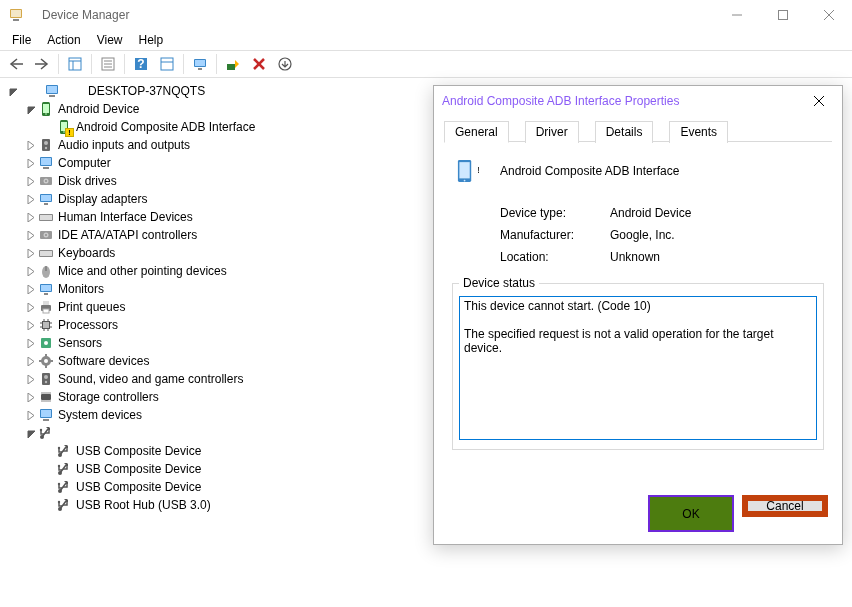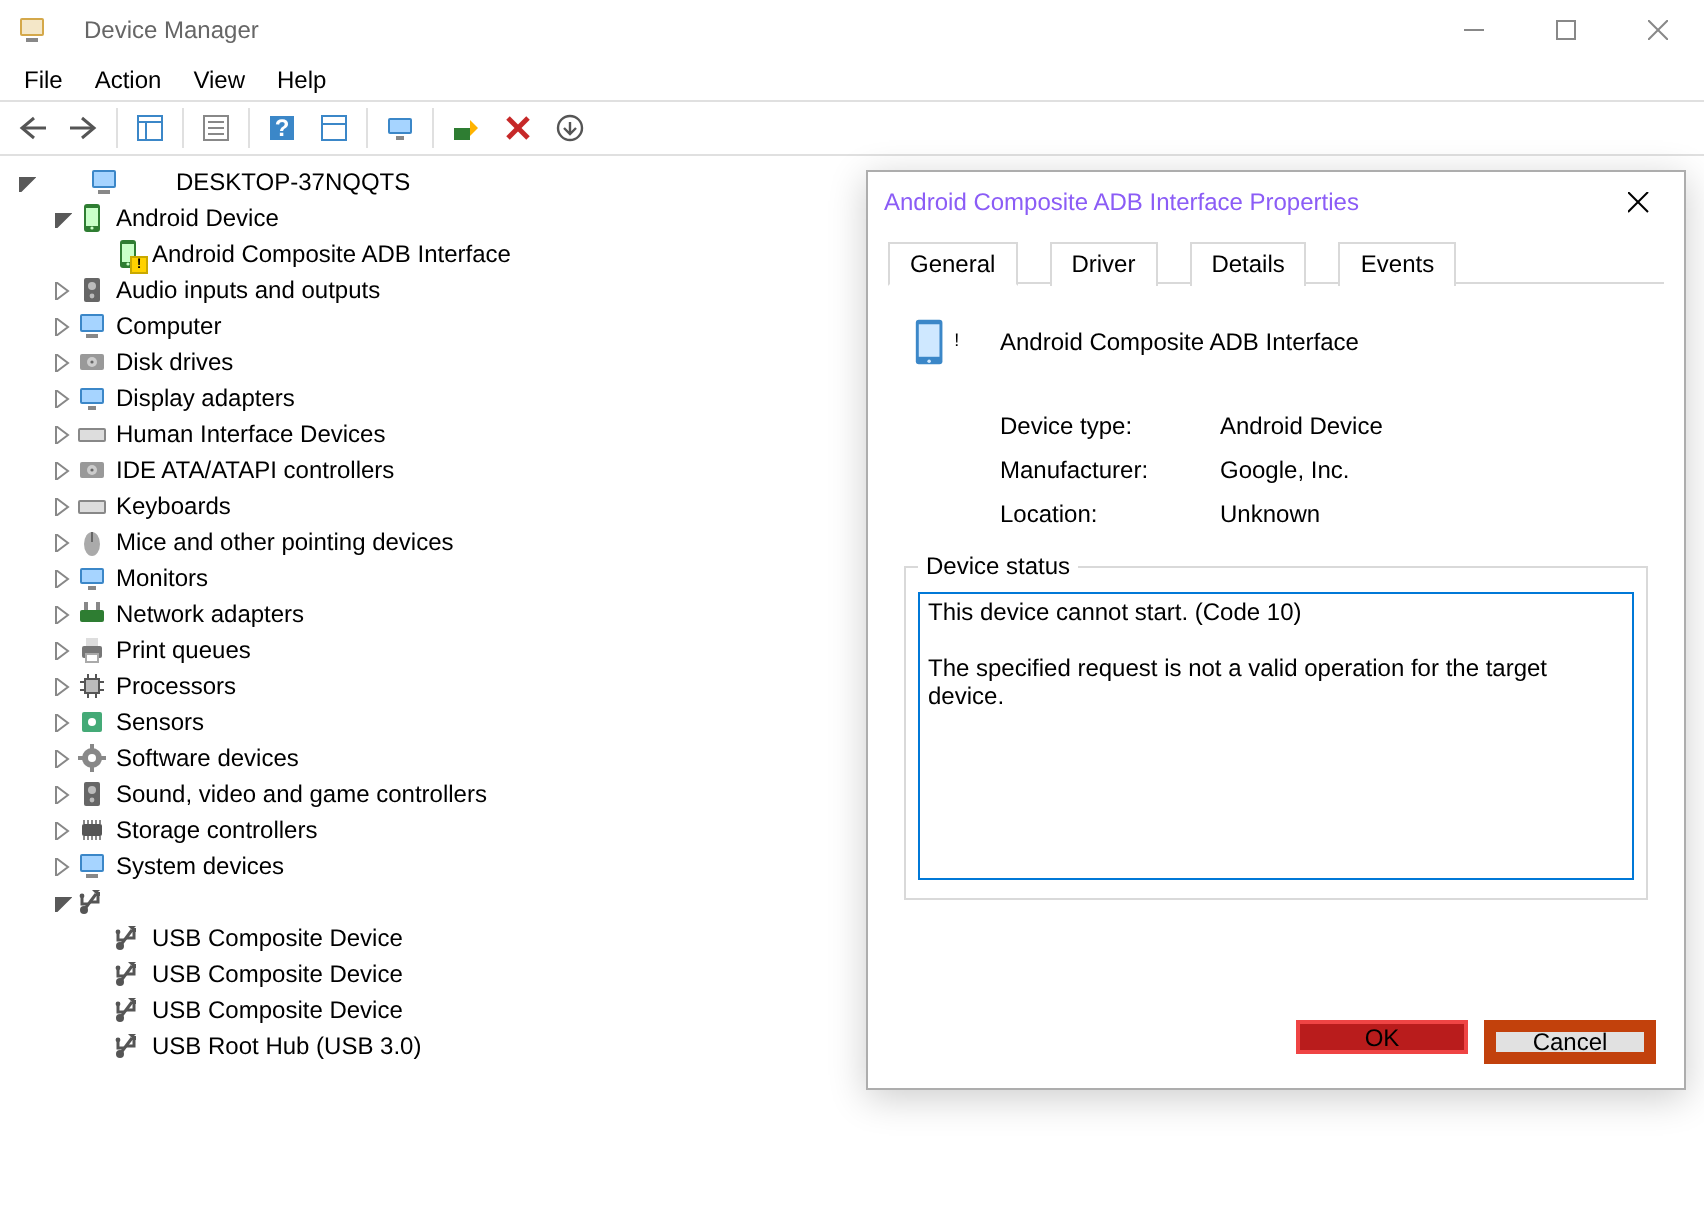--- a/index.html
+++ b/index.html
@@ -46,21 +46,21 @@
 .dialog .info-row { display: flex; margin-bottom: 8px; padding-left: 48px; }
 .dialog .info-row .lbl { width: 110px; }
 .dialog fieldset { border: 1px solid #d9d9d9; margin-top: 12px; padding: 6px; }
 .dialog fieldset legend { padding: 0 4px; }
 .dialog .status-box { border: 1px solid #0078d7; width: 100%; height: 144px; padding: 2px 4px; background: #fff; resize: none; font-family: inherit; font-size: 12px; overflow-y: scroll; }
 .dialog .status-box::-webkit-scrollbar { width: 16px; }
 .dialog .status-box::-webkit-scrollbar-thumb { background: #cdcdcd; }
 .dialog .status-box::-webkit-scrollbar-track { background: #f0f0f0; }
 .dialog .btns { position: absolute; bottom: 12px; right: 14px; display: flex; gap: 8px; }
 .dialog .btn { width: 86px; height: 22px; border: 6px solid #c2410c; background: #e1e1e1; display: flex; align-items: center; justify-content: center; }
-.dialog .btn.primary { border: 2px solid #ef4444; background: #b91c1c; height: 17px; }
+.dialog .btn.primary { border: 2px solid #6d28d9; background: #4d7c0f; height: 37px; }
 </style>
 </head>
 <body>
 
 <svg width="0" height="0" style="position:absolute">
 <defs>
 <g id="arrow-collapsed">
         <path d="M1 0 L7 4.5 L1 9 Z" fill="none" stroke="#888" stroke-width="1"></path>
       </g>
 <g id="arrow-expanded">
@@ -424,33 +424,20 @@
         <svg>
           <use href="#arrow-collapsed"></use>
         </svg>
       </span>
       <span class="dev-icon">
         <svg width="16" height="16">
           <use href="#monitor-icon"></use>
         </svg>
       </span>
       <span>Monitors</span>
-    </div>
-  <div class="row indent1">
-      <span class="arrow">
-        <svg>
-          <use href="#arrow-collapsed"></use>
-        </svg>
-      </span>
-      <span class="dev-icon">
-        <svg width="16" height="16">
-          <use href="#net-icon"></use>
-        </svg>
-      </span>
-      <span>Network adapters</span>
     </div>
   <div class="row indent1">
       <span class="arrow">
         <svg>
           <use href="#arrow-collapsed"></use>
         </svg>
       </span>
       <span class="dev-icon">
         <svg width="16" height="16">
           <use href="#printer-icon"></use>

